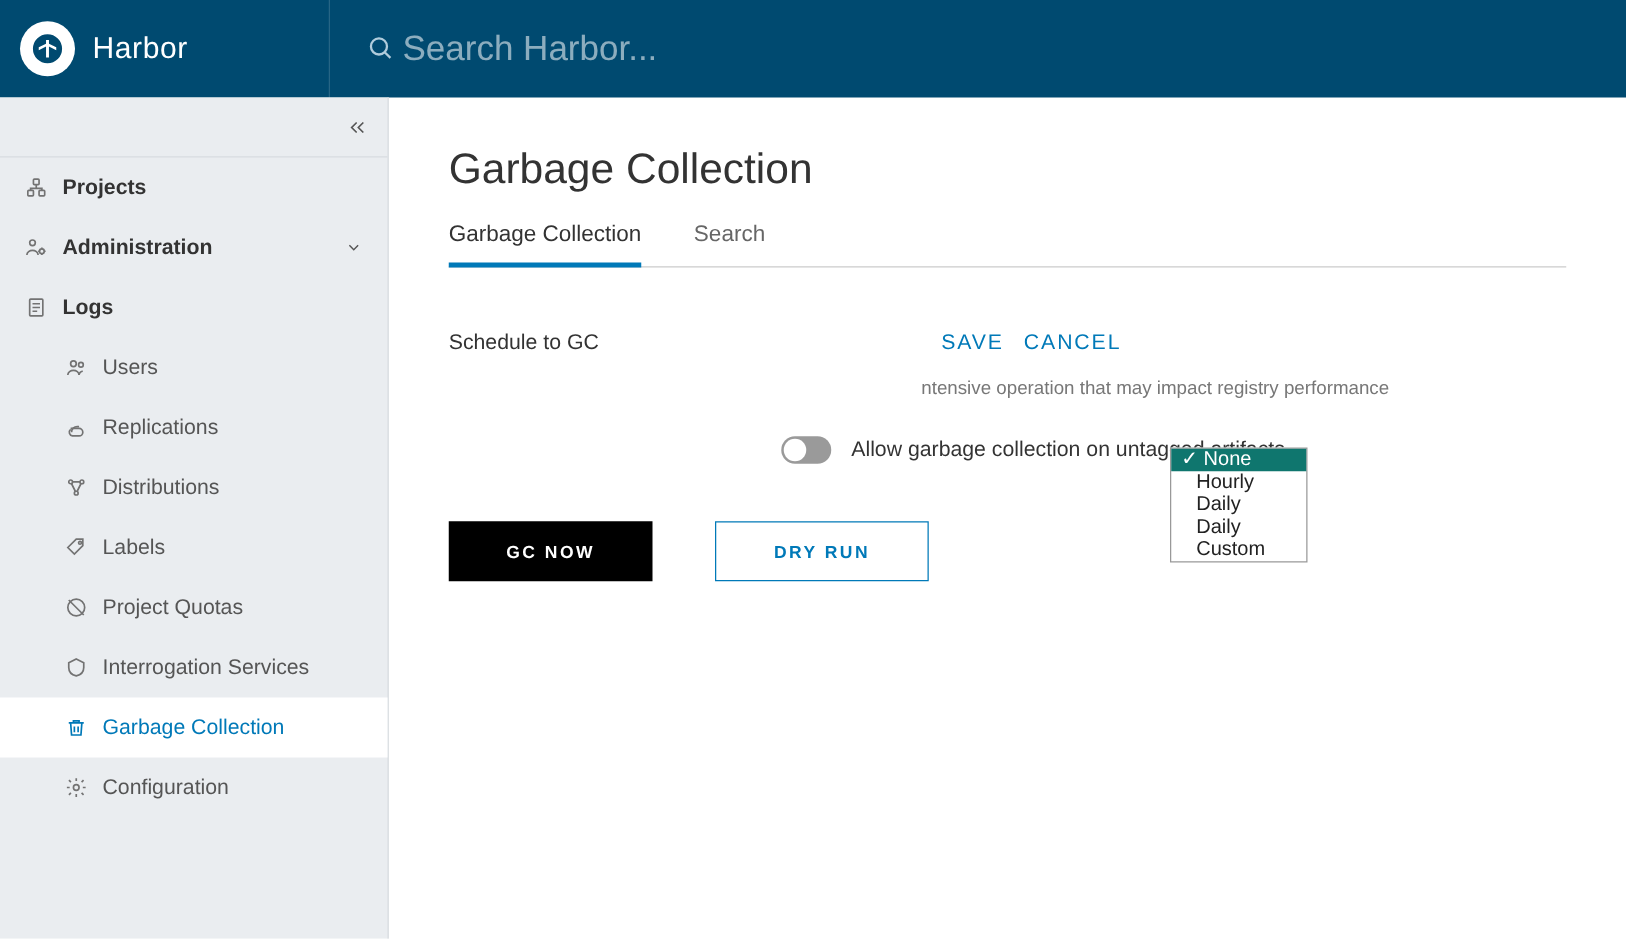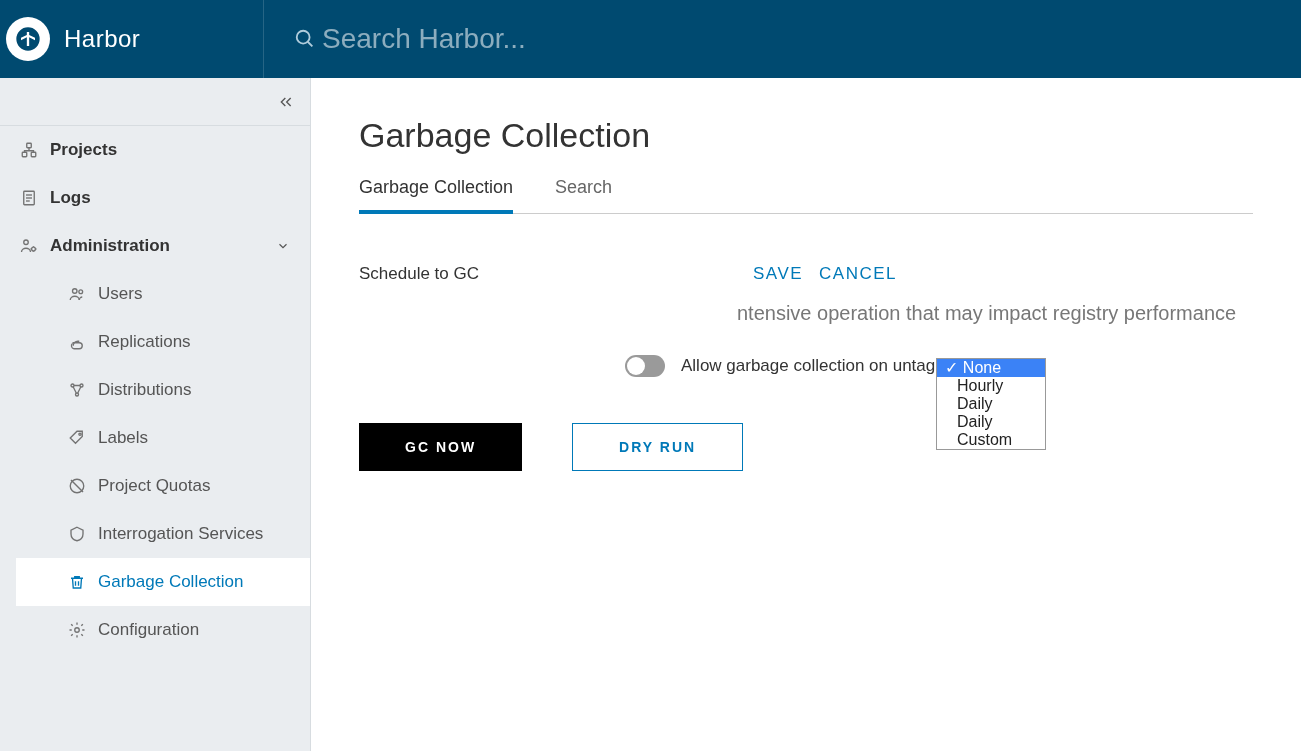--- a/index.html
+++ b/index.html
@@ -9,21 +9,21 @@
     .header {
       height: 78px;
       background: #004a70;
       display: flex;
       align-items: center;
       color: #fff;
     }
     .brand {
       display: flex;
       align-items: center;
-      padding-left: 6px;
+      padding-left: 16px;
       width: 264px;
       height: 100%;
       border-right: 1px solid rgba(255,255,255,0.15);
     }
     .logo-circle {
       width: 44px; height: 44px;
       border-radius: 50%;
       background: #fff;
       display: flex; align-items: center; justify-content: center;
     }
@@ -72,21 +72,20 @@
     .nav-item.top { font-weight: 600; }
     .nav-item .spacer { flex: 1; }
     .sub-item {
       display: flex; align-items: center;
       height: 48px;
       padding: 0 20px 0 52px;
       font-size: 17px;
       color: #555;
       cursor: pointer;
       gap: 12px;
-      margin-left: 16px;
     }
     .sub-item.active {
       background: #fff;
       color: #0079b8;
     }
     .sub-item.active .side-icon { color: #0079b8; }
     .side-icon { width: 18px; height: 18px; color: #737373; flex-shrink: 0; }
 
     
     .main {
@@ -119,21 +118,21 @@
     }
     .label { font-size: 17px; color: #333; width: 266px; }
     .action-link {
       font-size: 17px; letter-spacing: 1.5px; color: #0079b8; font-weight: 500;
       cursor: pointer;
     }
     .action-link.save { margin-left: 128px; }
     .action-link.cancel { margin-left: 16px; }
 
     .info-text {
-      font-size: 20px; color: #777; margin-left: 378px; margin-bottom: 30px;
+      font-size: 15px; color: #777; margin-left: 378px; margin-bottom: 30px;
     }
     .toggle-row {
       display: flex; align-items: center; margin-left: 266px; gap: 16px; margin-bottom: 46px;
     }
     .toggle {
       width: 40px; height: 22px; border-radius: 11px; background: #9a9a9a;
       position: relative;
     }
     .toggle::after {
       content:''; position:absolute; left:2px; top:2px; width:18px; height:18px;
@@ -164,21 +163,21 @@
       background: #fff;
       border: 1px solid #999;
       font-size: 16px;
     }
     .dropdown-item {
       padding: 0 8px;
       line-height: 18px;
       cursor: pointer; color: #222;
     }
     .dropdown-item.selected {
-      background: #3b82f6; color: #fff;
+      background: #0f766e; color: #fff;
     }
     .dropdown-item.selected::before { content:'✓ '; }
     .dropdown-item:not(.selected) { padding-left: 20px; }
   </style>
 </head>
 <body>
 
 <div class="header">
   <div class="brand">
     <div class="logo-circle">
@@ -210,39 +209,39 @@
       <svg class="side-icon" viewBox="0 0 24 24" fill="none" stroke="currentColor" stroke-width="1.8">
           <rect x="9" y="3" width="6" height="6" rx="1"></rect>
           <rect x="3" y="15" width="6" height="6" rx="1"></rect>
           <rect x="15" y="15" width="6" height="6" rx="1"></rect>
           <path d="M12 9v4M12 13H6v2M12 13h6v2"></path>
         </svg>
       <span>Projects</span>
     </div>
     <div class="nav-item top">
       <svg class="side-icon" viewBox="0 0 24 24" fill="none" stroke="currentColor" stroke-width="1.8">
+          <circle cx="8" cy="7" r="3"></circle>
+          <path d="M2 20c0-3 3-5 6-5s6 2 6 5"></path>
+          <circle cx="18" cy="16" r="2.5"></circle>
+          <path d="M18 12v1M18 19v1M22 16h-1M15 16h-1"></path>
+        </svg>
+      <span>Administration</span>
+      <span class="spacer"></span>
+      <svg width="14" height="14" viewBox="0 0 24 24" fill="none" stroke="#555" stroke-width="2">
+          <path d="M6 9l6 6 6-6"></path>
+        </svg>
+    </div>
+    <div class="nav-item top">
+      <svg class="side-icon" viewBox="0 0 24 24" fill="none" stroke="currentColor" stroke-width="1.8">
           <rect x="5" y="3" width="14" height="18" rx="1"></rect>
           <line x1="8" y1="8" x2="16" y2="8"></line>
           <line x1="8" y1="12" x2="16" y2="12"></line>
           <line x1="8" y1="16" x2="13" y2="16"></line>
         </svg>
       <span>Logs</span>
-    </div>
-    <div class="nav-item top">
-      <svg class="side-icon" viewBox="0 0 24 24" fill="none" stroke="currentColor" stroke-width="1.8">
-          <circle cx="8" cy="7" r="3"></circle>
-          <path d="M2 20c0-3 3-5 6-5s6 2 6 5"></path>
-          <circle cx="18" cy="16" r="2.5"></circle>
-          <path d="M18 12v1M18 19v1M22 16h-1M15 16h-1"></path>
-        </svg>
-      <span>Administration</span>
-      <span class="spacer"></span>
-      <svg width="14" height="14" viewBox="0 0 24 24" fill="none" stroke="#555" stroke-width="2">
-          <path d="M6 9l6 6 6-6"></path>
-        </svg>
     </div>
 
     <div class="sub-item">
       <svg class="side-icon" viewBox="0 0 24 24" fill="none" stroke="currentColor" stroke-width="1.8">
           <circle cx="9" cy="8" r="3"></circle>
           <circle cx="17" cy="9" r="2.5"></circle>
           <path d="M3 20c0-3 3-5 6-5s6 2 6 5"></path>
           <path d="M15 20c0-2 2-4 4-4"></path>
         </svg>
       <span>Users</span>

